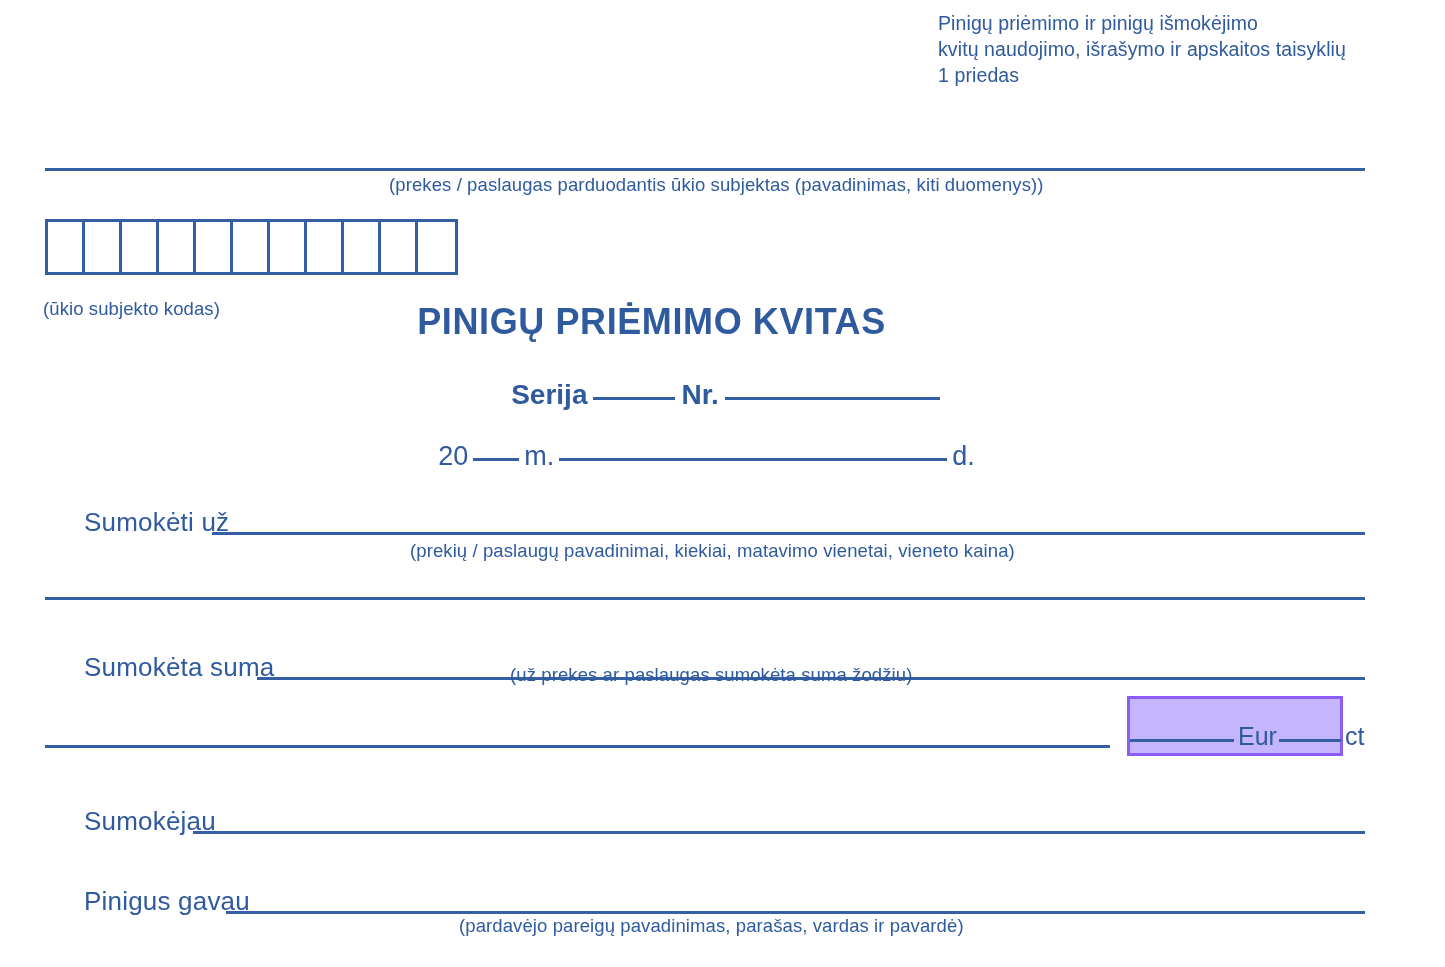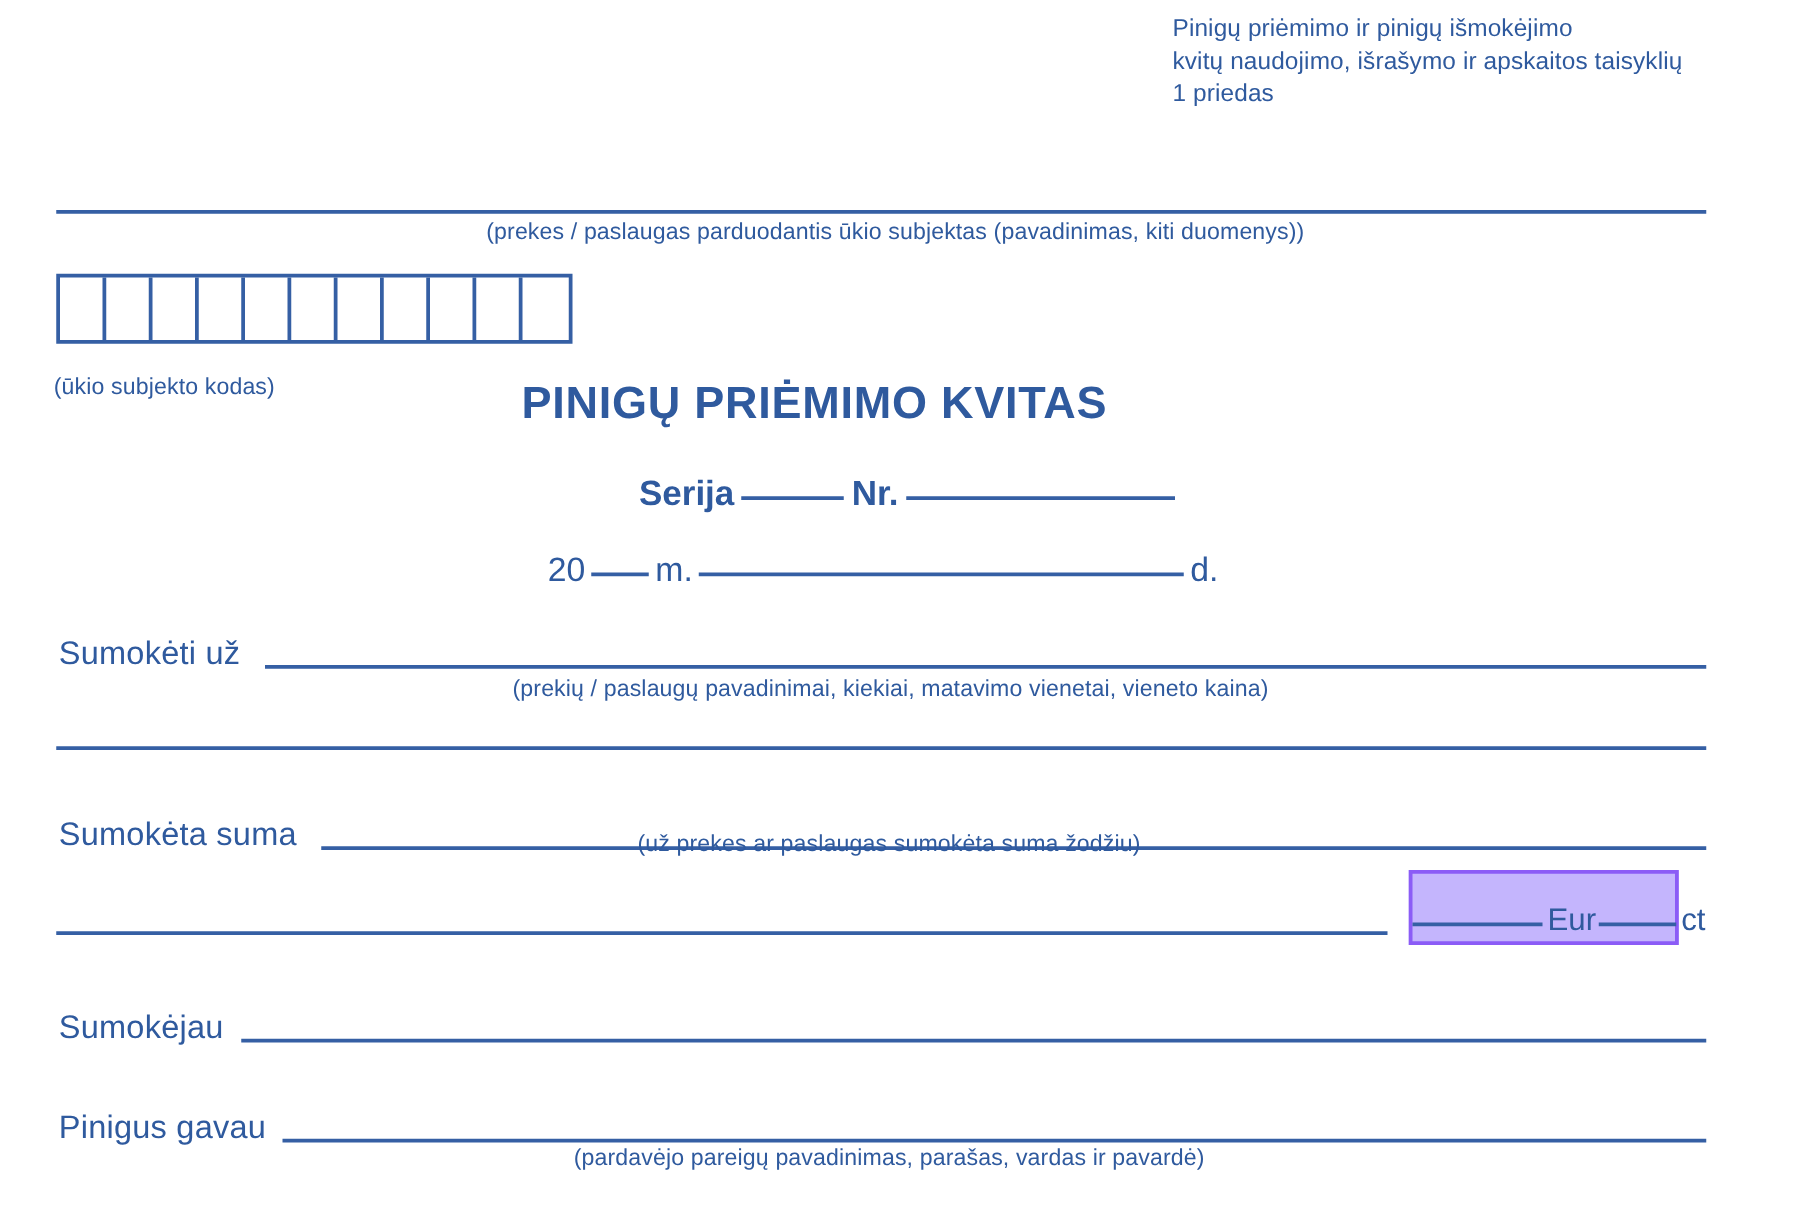--- a/index.html
+++ b/index.html
@@ -49,20 +49,21 @@
     letter-spacing: 0.1px;
   }
 
   
   .field-label {
     position: absolute;
     font-size: 26px;
     color: #2f5a9e;
     white-space: nowrap;
     letter-spacing: 0.2px;
+    margin-left: 37px;
   }
 
   
   #code-boxes {
     position: absolute;
     left: 45px;
     top: 219px;
     display: flex;
     border: 3px solid #355fa4;
     height: 56px;

